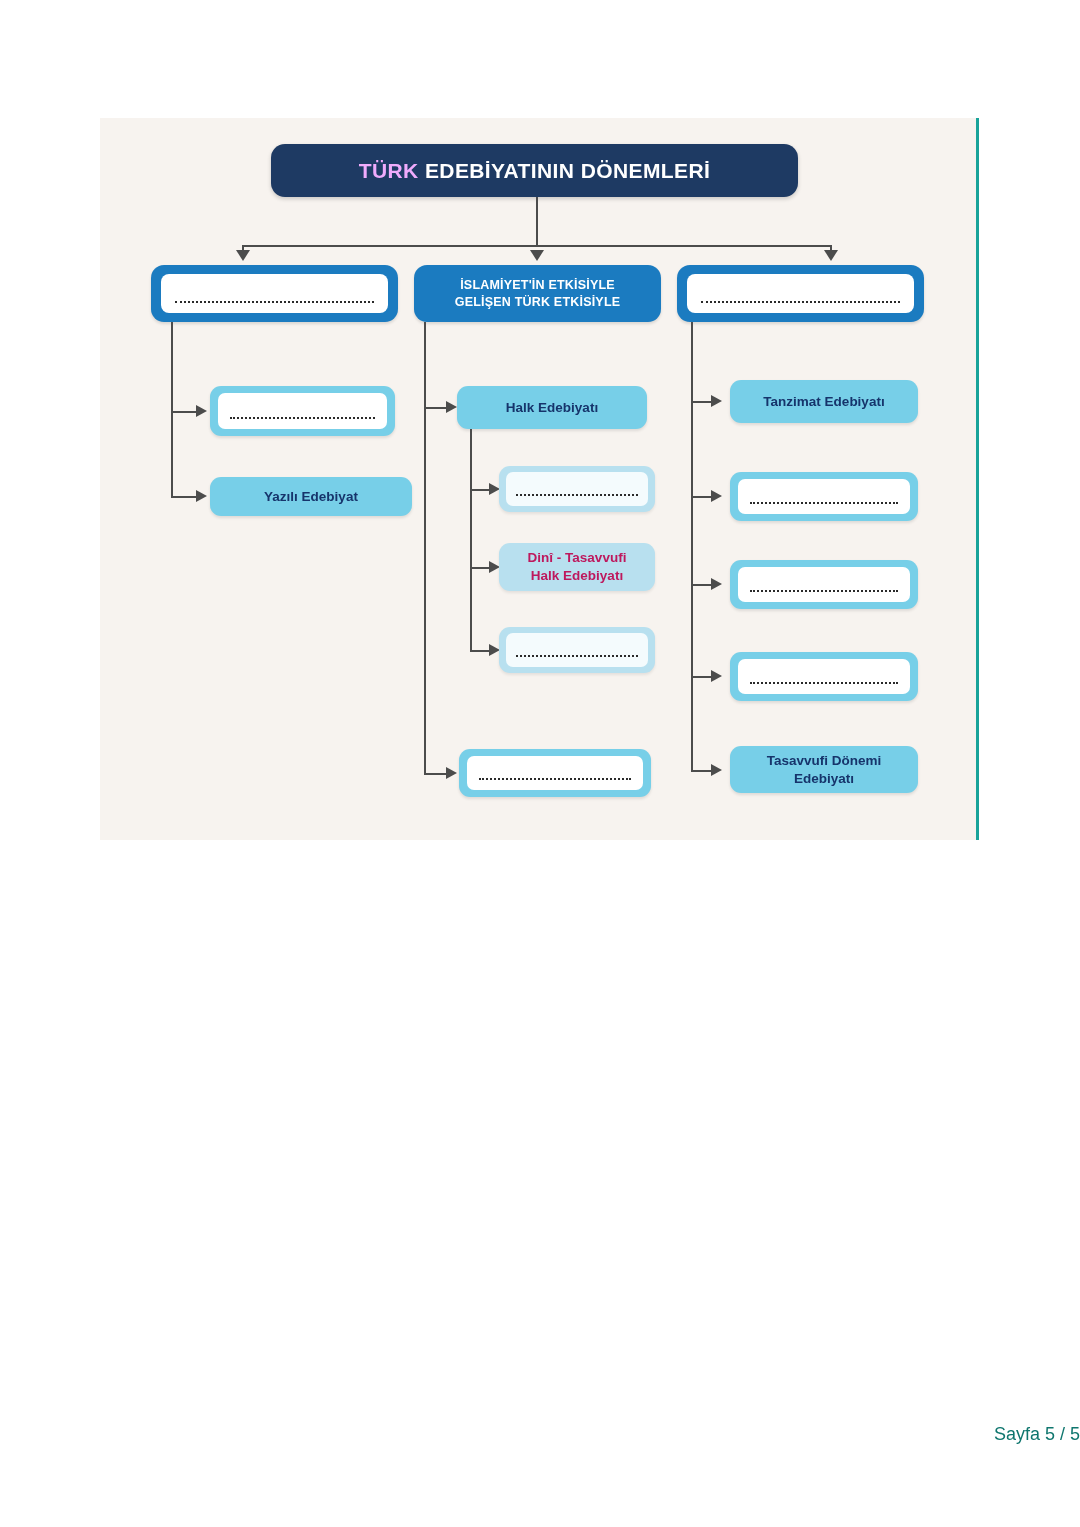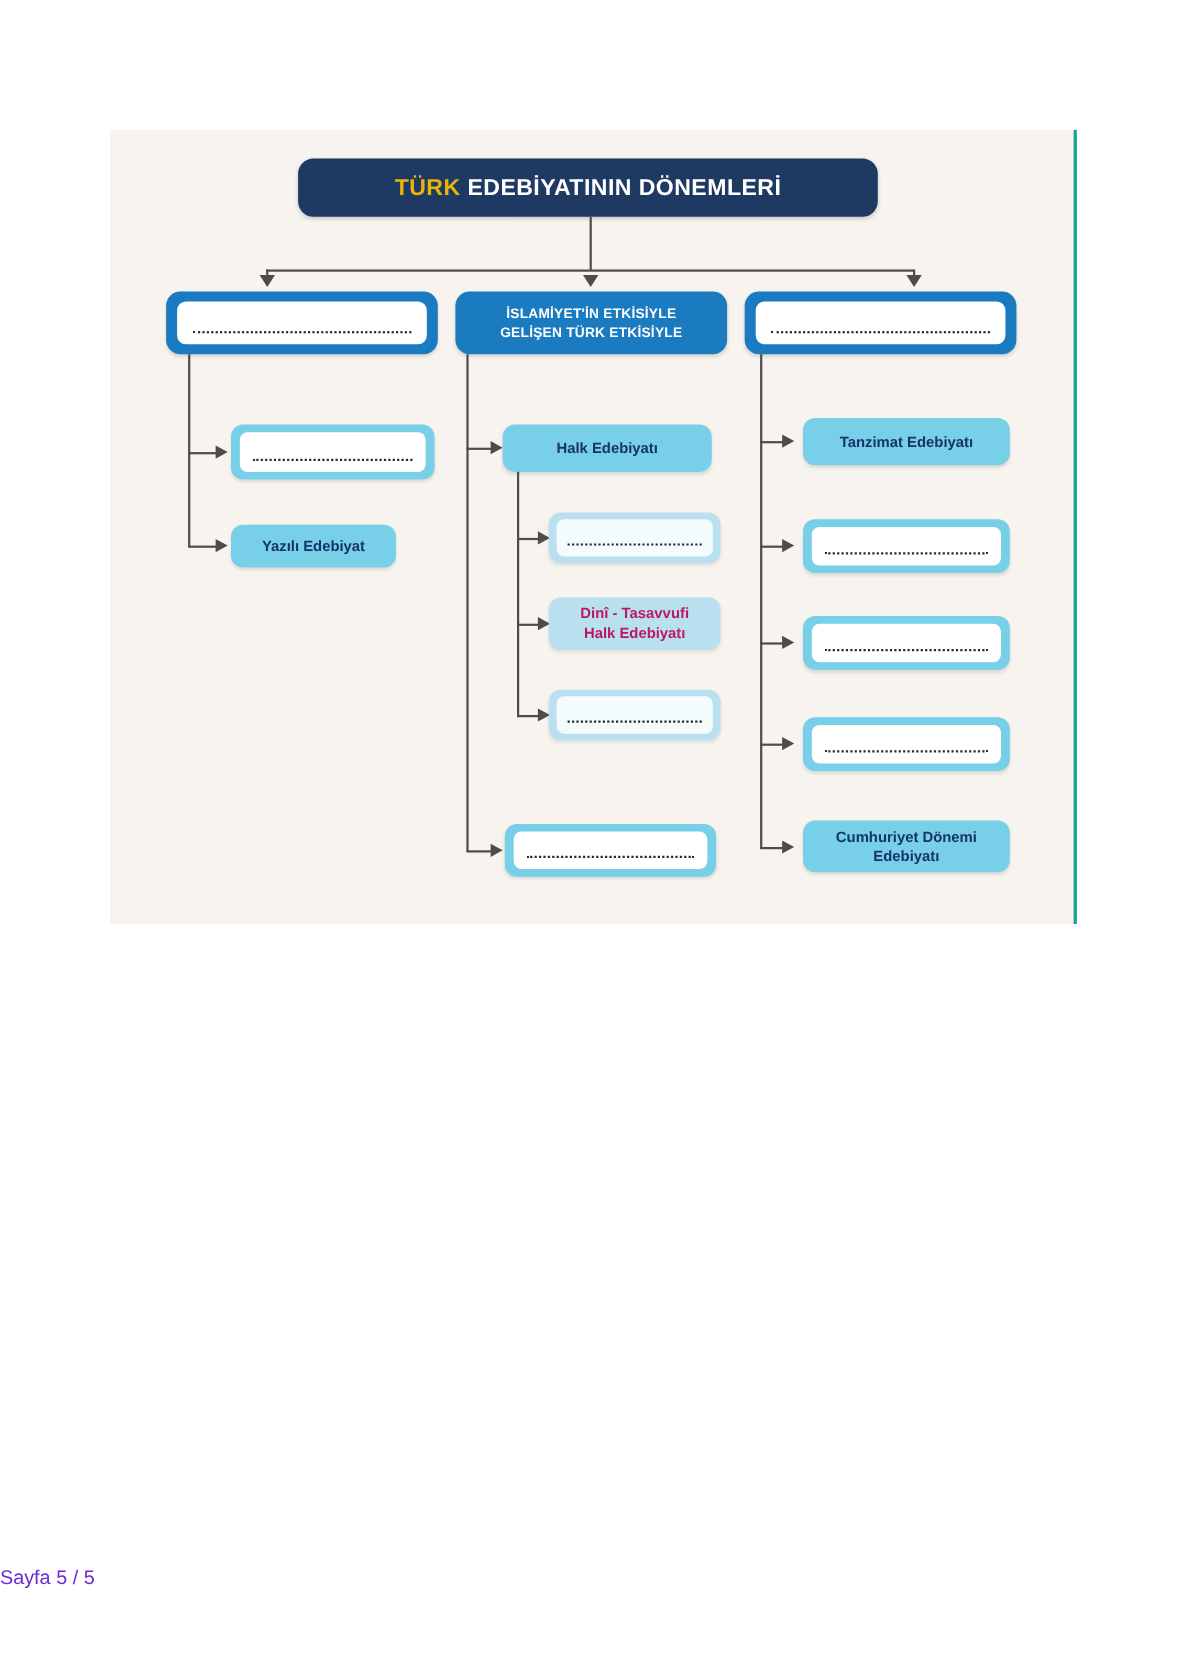--- a/index.html
+++ b/index.html
@@ -26,21 +26,21 @@
        display:flex;align-items:center;justify-content:center;text-align:center;}
 
   .title-box{
     background:#1e3a63;border-radius:14px;
     box-shadow:0 2px 4px rgba(0,0,0,.18);
   }
   .title-box .t{
     font-size:21px;font-weight:bold;letter-spacing:.4px;color:#ffffff;
     white-space:nowrap;
   }
-  .title-box .t .hi{color:#eab308;}
+  .title-box .t .hi{color:#f0abfc;}
 
   
   .frame-blue{
     background:#1b7bc0;border-radius:13px;padding:9px 10px;
     box-shadow:0 2px 3px rgba(0,0,0,.12);
   }
   .frame-blue.filled{padding:0;text-align:center;}
   .frame-blue .inner{
     background:#ffffff;border-radius:8px;width:100%;height:100%;
     display:flex;align-items:flex-end;justify-content:center;
@@ -90,22 +90,22 @@
     border-left:7px solid transparent;border-right:7px solid transparent;
     border-top:11px solid #4c4c4c;
   }
   .arrow-r{
     position:absolute;width:0;height:0;
     border-top:6.5px solid transparent;border-bottom:6.5px solid transparent;
     border-left:11px solid #4c4c4c;
   }
 
   .footer{
-    position:absolute;left:0;top:1424px;width:1080px;text-align:left;
-    font-size:18px;color:#6d28d9;
+    position:absolute;left:0;top:1424px;width:1080px;text-align:right;
+    font-size:18px;color:#0f766e;
   }
 </style>
 </head>
 <body>
 
 <div class="page">
 
   <div class="panel"></div>
   <div class="panel-edge"></div>
 
@@ -145,21 +145,21 @@
   <div class="ln lnh" style="left:171px;top:496px;width:27px;"></div>
   <div class="arrow-r" style="left:196px;top:405px;"></div>
   <div class="arrow-r" style="left:196px;top:490px;"></div>
 
   <div class="box frame-lt" style="left:210px;top:386px;width:185px;height:50px;">
     <div class="inner">
       <div class="dots sm"></div>
     </div>
   </div>
 
-  <div class="box frame-lt filled" style="left:210px;top:477px;width:150px;height:39px;">
+  <div class="box frame-lt filled" style="left:210px;top:477px;width:202px;height:39px;">
     <span class="lt-lbl">Yazılı Edebiyat</span>
   </div>
 
   <div class="ln lnv" style="left:424px;top:322px;height:452px;"></div>
   <div class="ln lnh" style="left:424px;top:407px;width:24px;"></div>
   <div class="ln lnh" style="left:424px;top:773px;width:24px;"></div>
   <div class="arrow-r" style="left:446px;top:401px;"></div>
   <div class="arrow-r" style="left:446px;top:767px;"></div>
 
   <div class="box frame-lt filled" style="left:457px;top:386px;width:190px;height:43px;">
@@ -228,20 +228,20 @@
   </div>
 
   <div class="box frame-lt" style="left:730px;top:652px;width:188px;height:49px;">
     <div class="inner">
       <div class="dots sm"></div>
     </div>
   </div>
 
   <div class="box frame-lt filled" style="left:730px;top:746px;width:188px;height:47px;">
     <div>
-      <div class="lt-lbl">Cumhuriyet Dönemi</div>
+      <div class="lt-lbl">Tasavvufi Dönemi</div>
       <div class="lt-lbl">Edebiyatı</div>
     </div>
   </div>
 
   <div class="footer">Sayfa 5 / 5</div>
 
 </div>
 
 </body></html>

